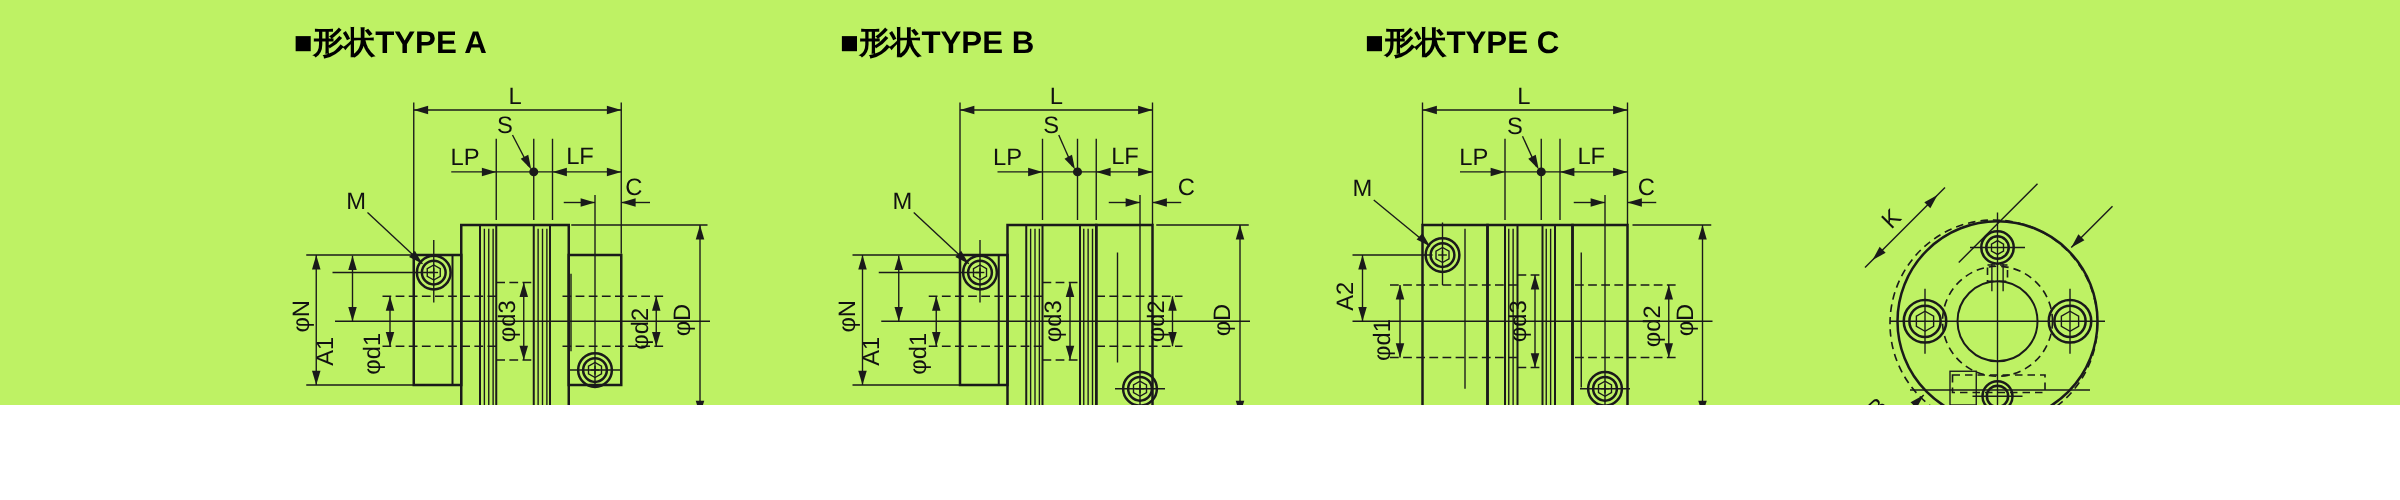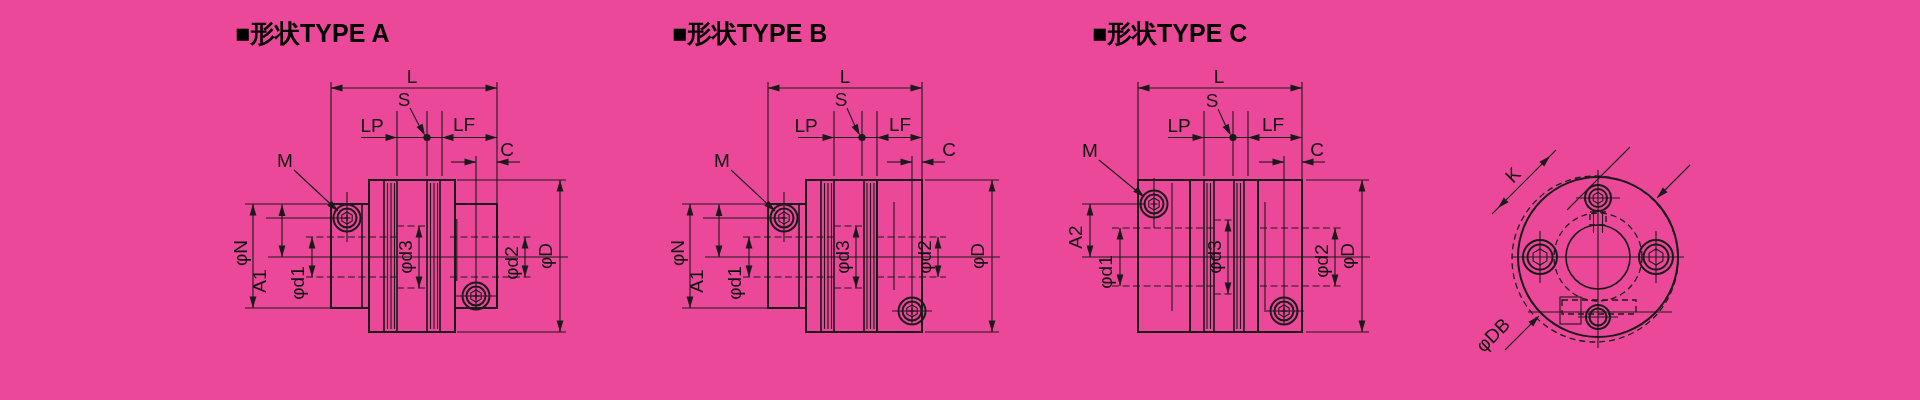--- a/index.html
+++ b/index.html
@@ -1,16 +1,16 @@
 <!DOCTYPE html>
 <html><head>
 <meta charset="utf-8">
 <style>
   html,body{margin:0;padding:0;background:#ffffff;}
-  .canvas{position:relative;width:1920px;height:400px;background:#ec4899;overflow:hidden;
+  .canvas{position:relative;width:1920px;height:324px;background:#bef264;overflow:hidden;
           font-family:"Liberation Sans","DejaVu Sans",sans-serif;}
   svg{display:block}
   .o  {stroke:#1a1a1a;stroke-width:2;fill:none;stroke-linecap:square;}
   .o15{stroke:#1a1a1a;stroke-width:1.6;fill:none;stroke-linecap:square;}
   .t  {stroke:#1a1a1a;stroke-width:1.1;fill:none;stroke-linecap:butt;}
   .d  {stroke:#1a1a1a;stroke-width:1.15;fill:none;stroke-dasharray:7 3.5;}
   .dc {stroke:#1a1a1a;stroke-width:1.3;fill:none;stroke-dasharray:6 4;}
   .arr{fill:#1a1a1a;stroke:none;}
   .lbl{font-family:"Liberation Sans","DejaVu Sans",sans-serif;font-size:19px;fill:#111;
        text-anchor:middle;dominant-baseline:middle;}

